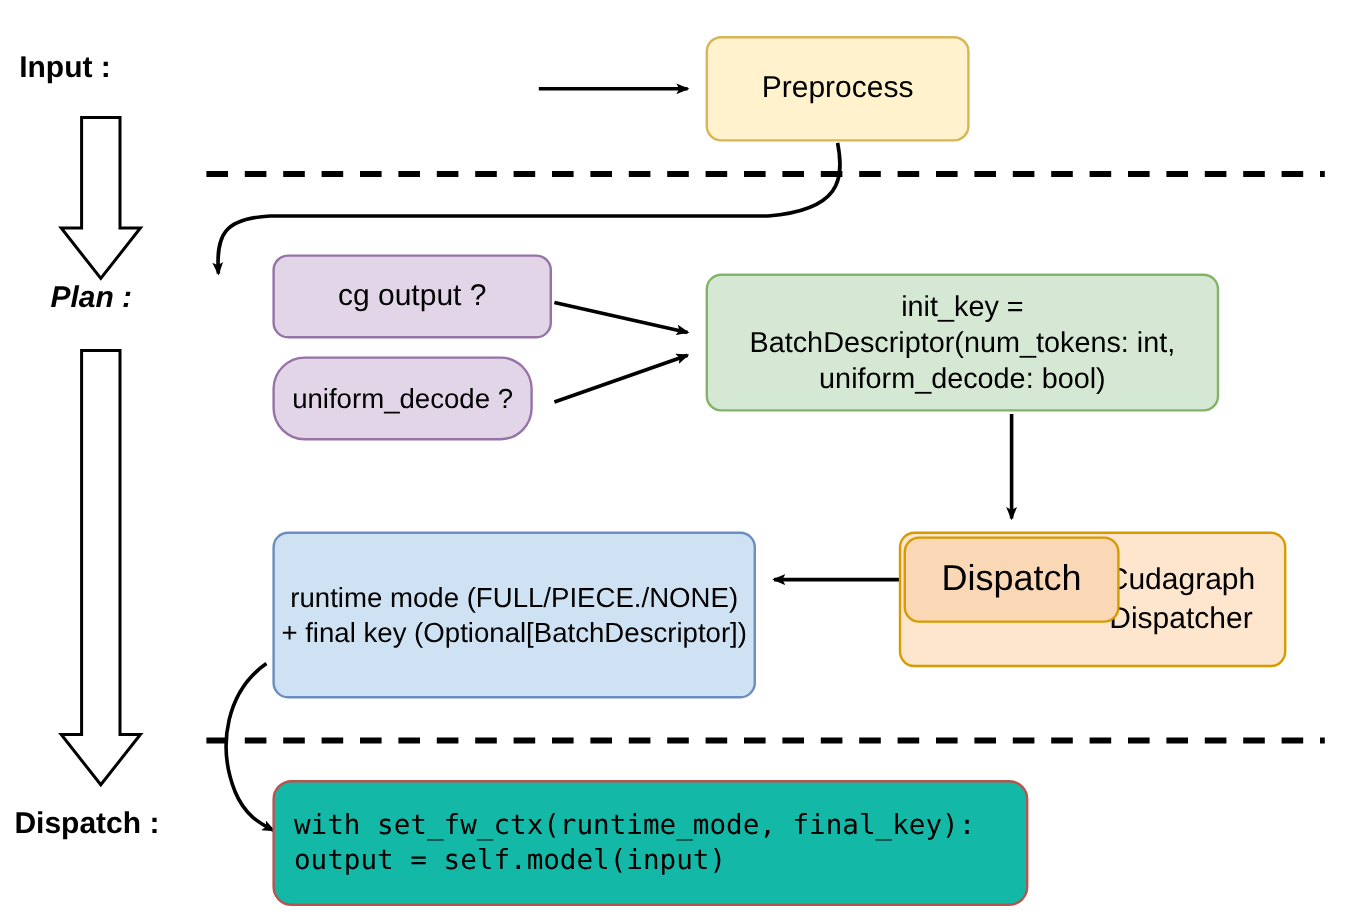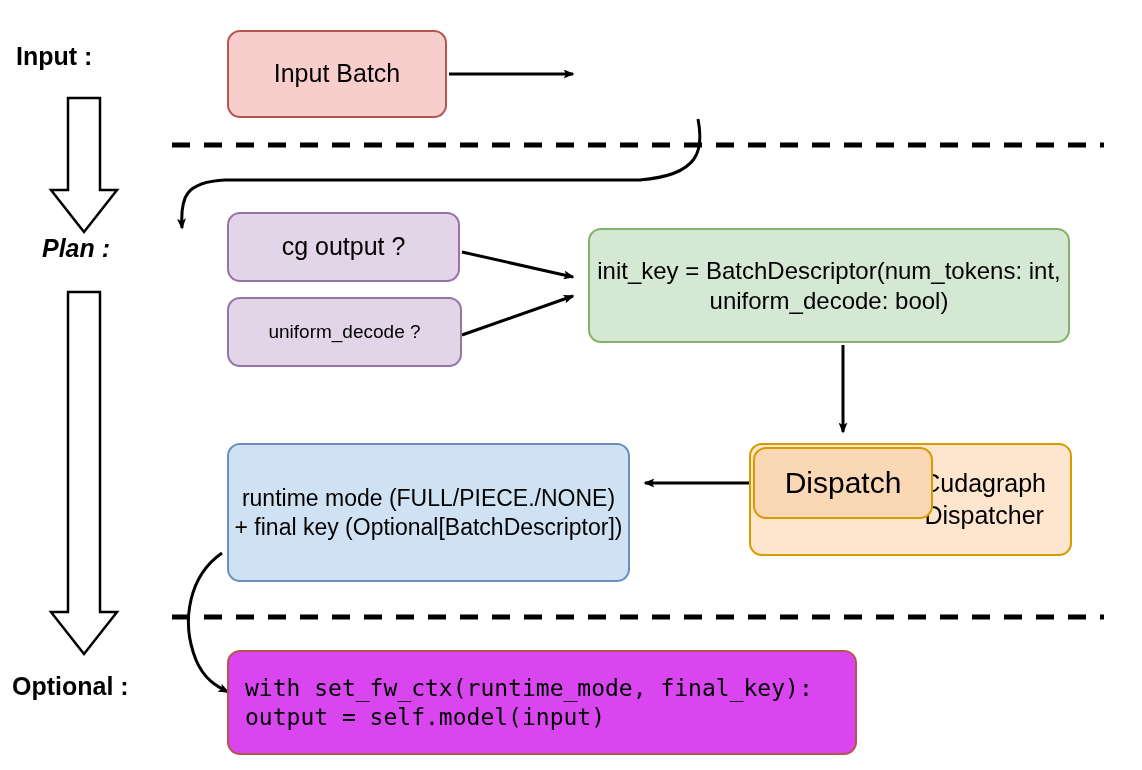--- a/index.html
+++ b/index.html
@@ -86,52 +86,52 @@
 
     <path d="M 843 345 L 843 432" fill="none" stroke="#000000" stroke-width="3" marker-end="url(#arrowhead)"></path>
 
     <path d="M 751 483 L 645 483" fill="none" stroke="#000000" stroke-width="3" marker-end="url(#arrowhead)"></path>
 
     <path d="M 222 553 C 190 575, 180 620, 196 660 C 204 679, 216 686, 228 692" fill="none" stroke="#000000" stroke-width="3" marker-end="url(#arrowhead)"></path>
   </svg>
 
   <div class="stage-label" style="left:16px; top:42px;">Input :</div>
   <div class="stage-label" style="left:42px; top:234px;font-style:italic;">Plan :</div>
-  <div class="stage-label" style="left:12px; top:672px;">Optional :</div>
+  <div class="stage-label" style="left:12px; top:672px;">Dispatch :</div>
 
-  <div class="node" style="left:227px; top:30px; width:220px; height:88px; background:#f8cecc; border-color:#b85450; font-size:25px;">
-    <span class="node-text">Input Batch</span>
+
+  <div class="node" style="left:588px; top:30px; width:220px; height:88px; background:#fff2cc; border-color:#d6b656; font-size:25px;">
+    <span class="node-text">Preprocess</span>
   </div>
-
 
   <div class="node" style="left:227px; top:212px; width:233px; height:70px; background:#e1d5e7; border-color:#9673a6; font-size:25px;">
     <span class="node-text">cg output ?</span>
   </div>
 
-  <div class="node" style="left:227px; top:297px; width:235px; height:70px; background:#e1d5e7; border-color:#9673a6; font-size:19px;">
+  <div class="node" style="left:227px; top:297px; width:217px; height:70px; background:#e1d5e7; border-color:#9673a6; font-size:23px;border-radius:27px;">
     <span class="node-text">uniform_decode ?</span>
   </div>
 
-  <div class="node" style="left:588px; top:228px; width:482px; height:115px; background:#d5e8d4; border-color:#82b366; font-size:24px;">
+  <div class="node" style="left:588px; top:228px; width:428px; height:115px; background:#d5e8d4; border-color:#82b366; font-size:24px;">
     <span class="node-text">init_key = BatchDescriptor(num_tokens: int,
 uniform_decode: bool)</span>
   </div>
 
   <div class="node" style="left:749px; top:443px; width:323px; height:113px; background:#fde5ce; border-color:#d79b00; font-size:25px; justify-content:flex-end; padding-right:24px;">
     <span class="node-text">Cudagraph
 Dispatcher</span>
   </div>
 
   <div class="node" style="left:753px; top:447px; width:180px; height:72px; background:#fad7b5; border-color:#d79b00; font-size:30px;">
     <span class="node-text">Dispatch</span>
   </div>
 
   <div class="node" style="left:227px; top:443px; width:403px; height:139px; background:#cfe2f3; border-color:#6c8ebf; font-size:23px;">
     <span class="node-text">runtime mode (FULL/PIECE./NONE)
 + final key (Optional[BatchDescriptor])</span>
   </div>
 
-  <div class="node code-node" style="left:227px; top:650px; width:630px; height:105px; background:#d946ef; border-color:#b85450;">
+  <div class="node code-node" style="left:227px; top:650px; width:630px; height:105px; background:#14b8a6; border-color:#b85450;border-radius:16px;">
     <span class="node-text">with set_fw_ctx(runtime_mode, final_key):
     output = self.model(input)</span>
   </div>
 
 </div>
 
 </body></html>

